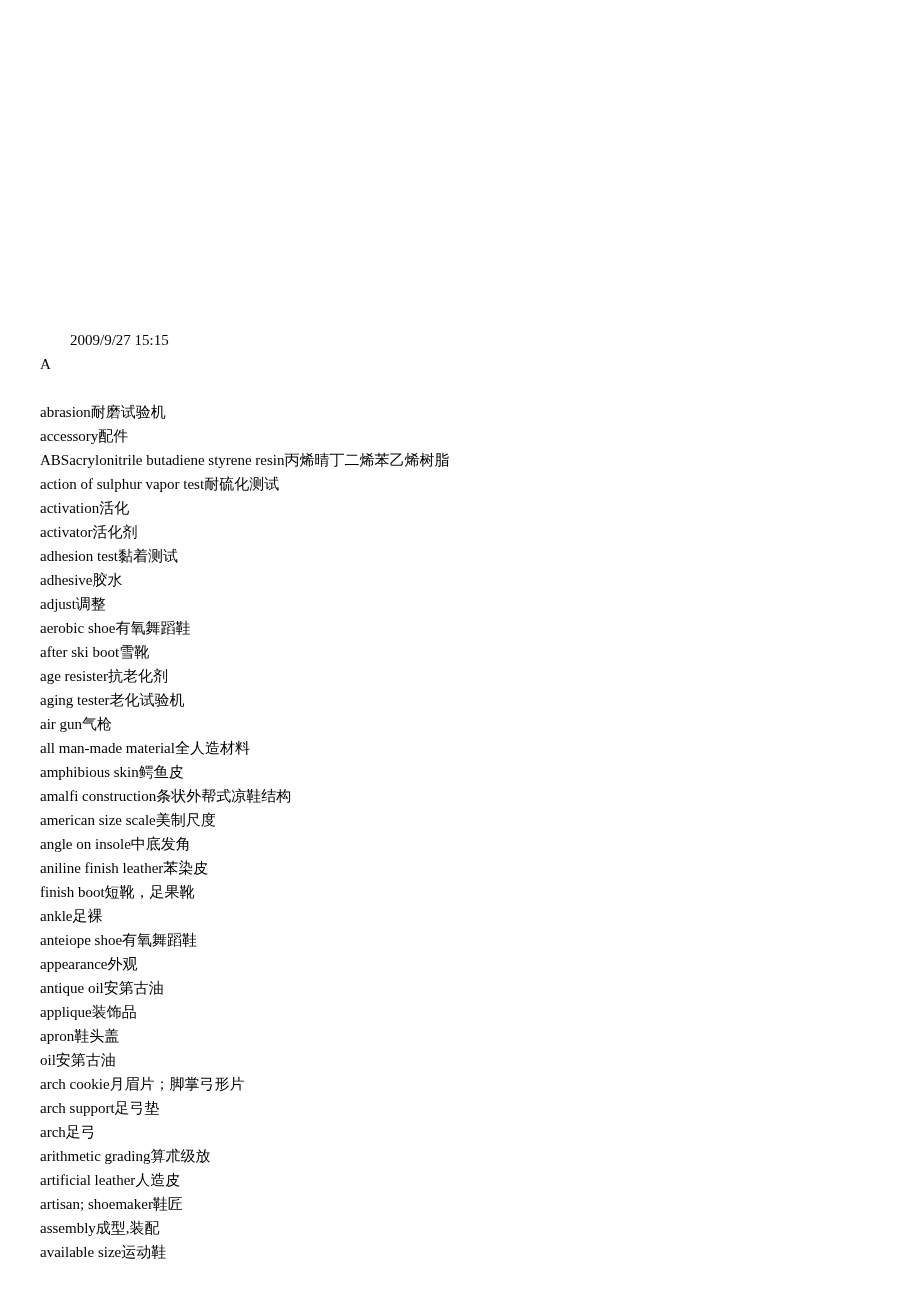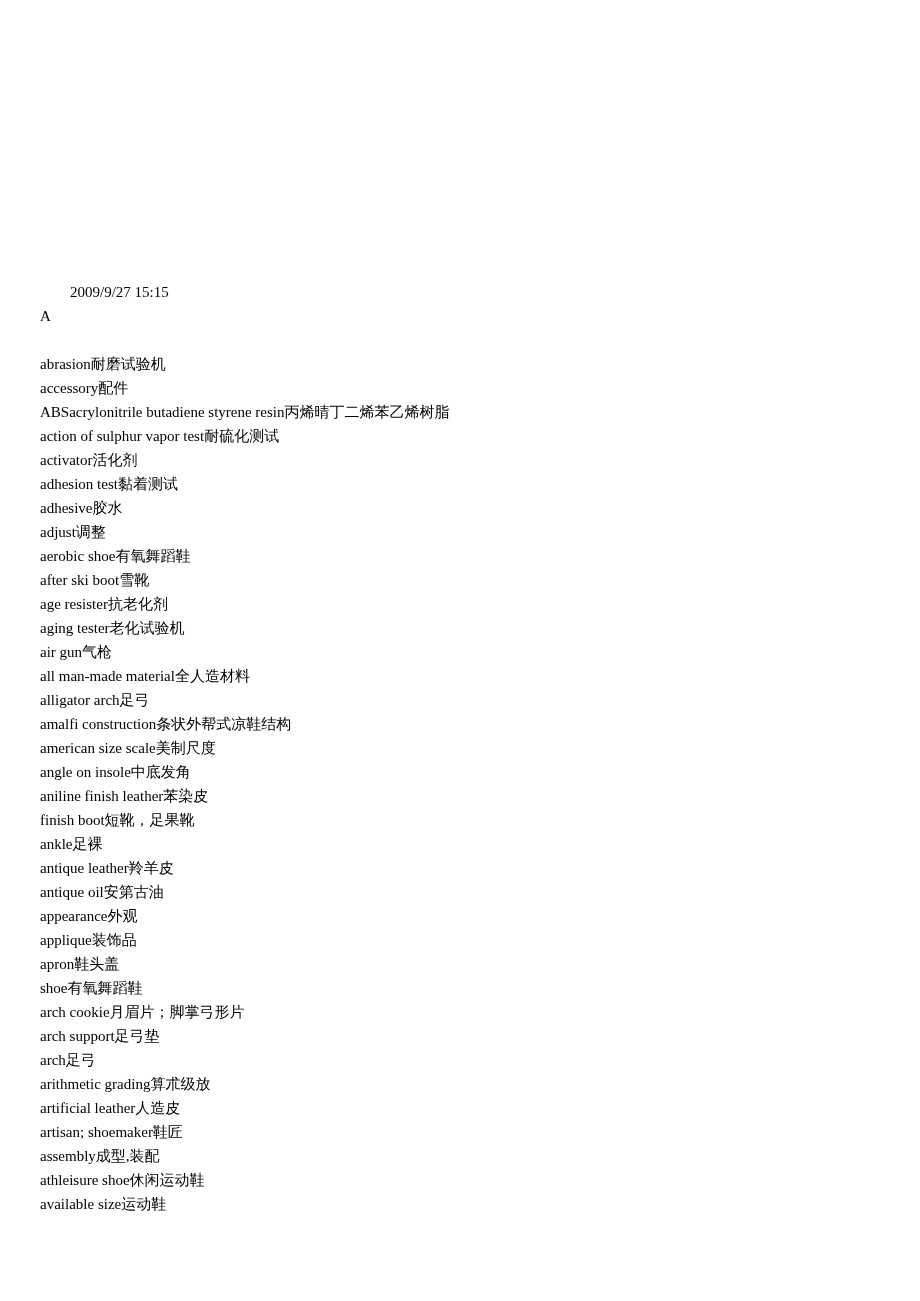--- a/index.html
+++ b/index.html
@@ -12,63 +12,64 @@
     line-height: 1.6;
   }
   .page {
     width: 920px;
     min-height: 1301px;
     padding: 280px 40px 40px 40px;
     box-sizing: border-box;
   }
   .indent {
     padding-left: 2em;
+    margin-top: 48px;
   }
   .entry {
     white-space: pre;
   }
 </style>
 </head>
 <body>
 
 <div class="page">
   <div class="indent entry">2009/9/27 15:15</div>
   <div class="entry">A</div>
   <div class="entry">&nbsp;</div>
   <div id="entries">
       <div class="entry">abrasion耐磨试验机</div>
       <div class="entry">accessory配件</div>
       <div class="entry">ABSacrylonitrile butadiene styrene resin丙烯晴丁二烯苯乙烯树脂</div>
       <div class="entry">action of sulphur vapor test耐硫化测试</div>
+      <div class="entry">activation活化</div>
       <div class="entry">activator活化剂</div>
       <div class="entry">adhesion test黏着测试</div>
       <div class="entry">adhesive胶水</div>
       <div class="entry">adjust调整</div>
       <div class="entry">aerobic shoe有氧舞蹈鞋</div>
       <div class="entry">after ski boot雪靴</div>
       <div class="entry">age resister抗老化剂</div>
       <div class="entry">aging tester老化试验机</div>
       <div class="entry">air gun气枪</div>
       <div class="entry">all man-made material全人造材料</div>
-      <div class="entry">alligator arch足弓</div>
+      <div class="entry">amphibious skin鳄鱼皮</div>
       <div class="entry">amalfi construction条状外帮式凉鞋结构</div>
       <div class="entry">american size scale美制尺度</div>
       <div class="entry">angle on insole中底发角</div>
       <div class="entry">aniline finish leather苯染皮</div>
       <div class="entry">finish boot短靴，足果靴</div>
       <div class="entry">ankle足裸</div>
-      <div class="entry">antique leather羚羊皮</div>
+      <div class="entry">anteiope shoe有氧舞蹈鞋</div>
+      <div class="entry">appearance外观</div>
       <div class="entry">antique oil安第古油</div>
-      <div class="entry">appearance外观</div>
       <div class="entry">applique装饰品</div>
       <div class="entry">apron鞋头盖</div>
-      <div class="entry">shoe有氧舞蹈鞋</div>
+      <div class="entry">oil安第古油</div>
       <div class="entry">arch cookie月眉片；脚掌弓形片</div>
       <div class="entry">arch support足弓垫</div>
       <div class="entry">arch足弓</div>
       <div class="entry">arithmetic grading算朮级放</div>
       <div class="entry">artificial leather人造皮</div>
       <div class="entry">artisan; shoemaker鞋匠</div>
       <div class="entry">assembly成型,装配</div>
-      <div class="entry">athleisure shoe休闲运动鞋</div>
       <div class="entry">available size运动鞋</div>
     </div>
 </div>
 
 </body></html>

